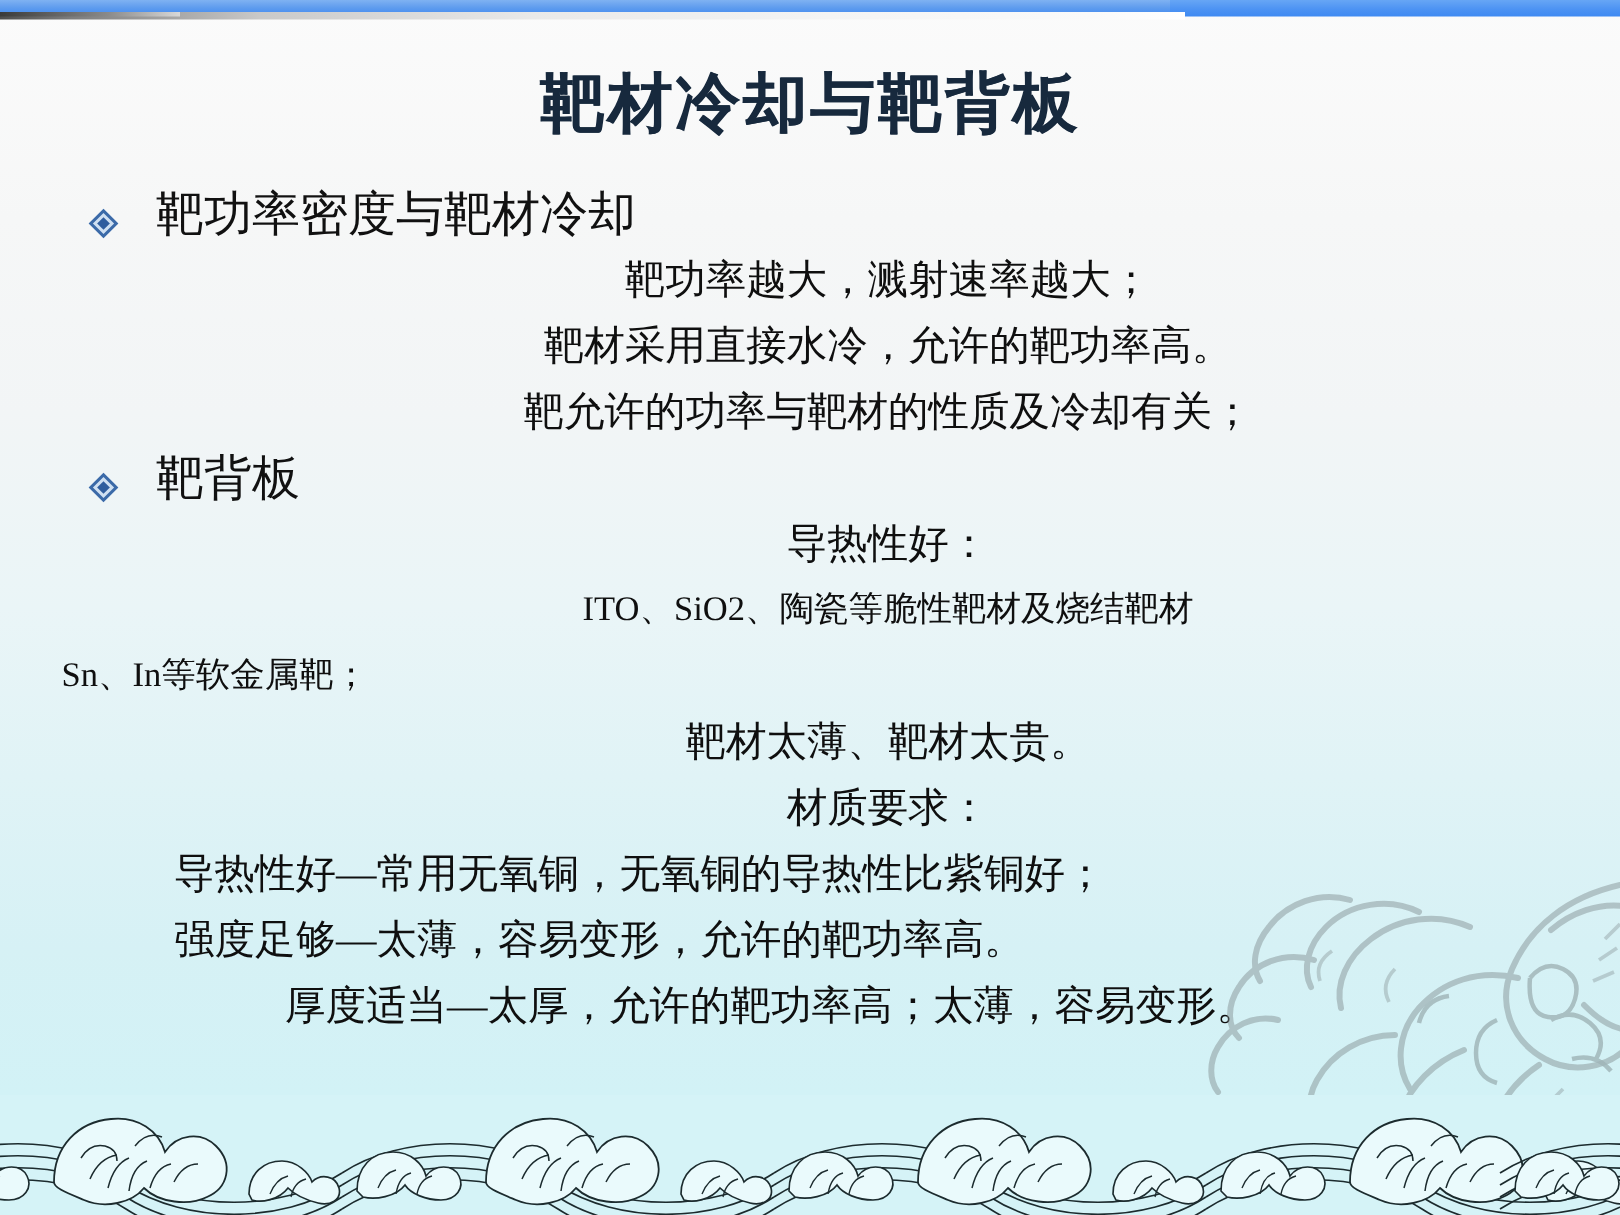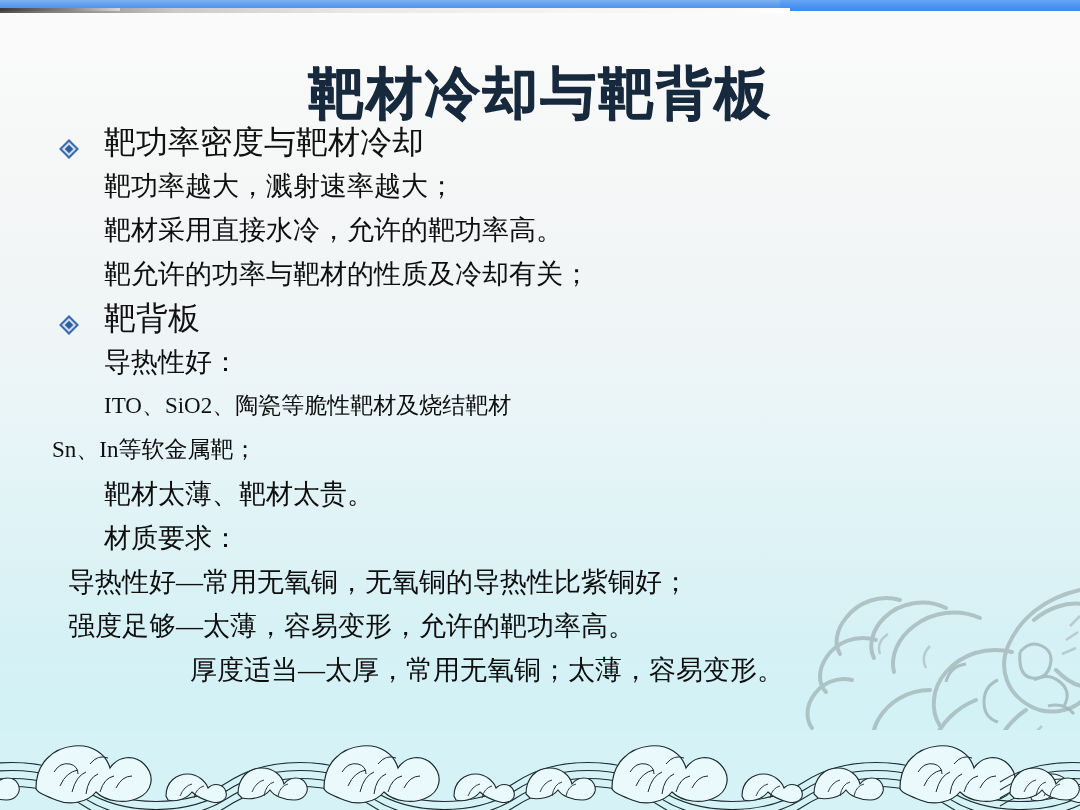--- a/index.html
+++ b/index.html
@@ -61,26 +61,26 @@
     left: 0; top: 8px;
     width: 120px;
     height: 3px;
     background: linear-gradient(to right, #3a3a3a 0%, #8a8a8a 60%, #d8d8d8 100%);
   }
 
   
   #title {
     position: absolute;
     left: 0;
-    top: 56px;
+    top: 40px;
     width: 1080px;
     text-align: center;
     font-family: "DejaVu Sans", "Liberation Sans", sans-serif;
     font-weight: bold;
-    font-size: 56px;
+    font-size: 43px;
     letter-spacing: 2px;
     color: #17293d;
     text-shadow: 0.5px 0.5px 0 #17293d;
   }
 
   
   #content {
     position: absolute;
     left: 0;
     top: 120px;
@@ -120,23 +120,23 @@
     white-space: nowrap;
   }
 
   .sub-line {
     font-size: 27px;
     line-height: 44px;
     color: #0f0f0f;
     white-space: nowrap;
     height: 44px;
   }
-  .indent-1 { padding-left: 104px; }
-  .indent-2 { padding-left: 52px; }
-  .indent-3 { padding-left: 68px; }
+  .indent-1 { padding-left: 104px; text-align: center; }
+  .indent-2 { padding-left: 41px; }
+  .indent-3 { padding-left: 116px; }
   .indent-4 { padding-left: 190px; }
 
   .latin-line {
     font-size: 23px;
     line-height: 44px;
   }
 
   
   #wave-band {
     position: absolute;
@@ -187,21 +187,21 @@
         <div class="bullet-diamond"></div>
         <div class="heading-text">靶背板</div>
       </div>
       <div class="sub-line indent-1">导热性好：</div>
       <div class="sub-line latin-line indent-1">ITO、SiO2、陶瓷等脆性靶材及烧结靶材</div>
       <div class="sub-line latin-line indent-2">Sn、In等软金属靶；</div>
       <div class="sub-line indent-1">靶材太薄、靶材太贵。</div>
       <div class="sub-line indent-1">材质要求：</div>
       <div class="sub-line indent-3">导热性好—常用无氧铜，无氧铜的导热性比紫铜好；</div>
       <div class="sub-line indent-3">强度足够—太薄，容易变形，允许的靶功率高。</div>
-      <div class="sub-line indent-4">厚度适当—太厚，常用无氧铜；太薄，容易变形。</div>
+      <div class="sub-line indent-4">厚度适当—太厚，允许的靶功率高；太薄，容易变形。</div>
     </div>
 
   </div>
 
   <svg id="dragon" viewBox="0 0 310 220" xmlns="http://www.w3.org/2000/svg">
     <g stroke="#7e8a8c" fill="none" stroke-width="4" opacity="0.85" stroke-linecap="round">
       <path d="M300 30 C265 38 240 58 228 86 C218 110 228 134 250 146 C268 156 292 152 305 138"></path>
       <path d="M232 92 C206 86 182 94 166 112 C152 128 150 150 160 166"></path>
       <path d="M200 58 C178 48 152 52 134 66 C118 78 110 96 114 112"></path>
       <path d="M166 48 C146 38 120 42 104 58 C92 70 88 86 94 98"></path>

